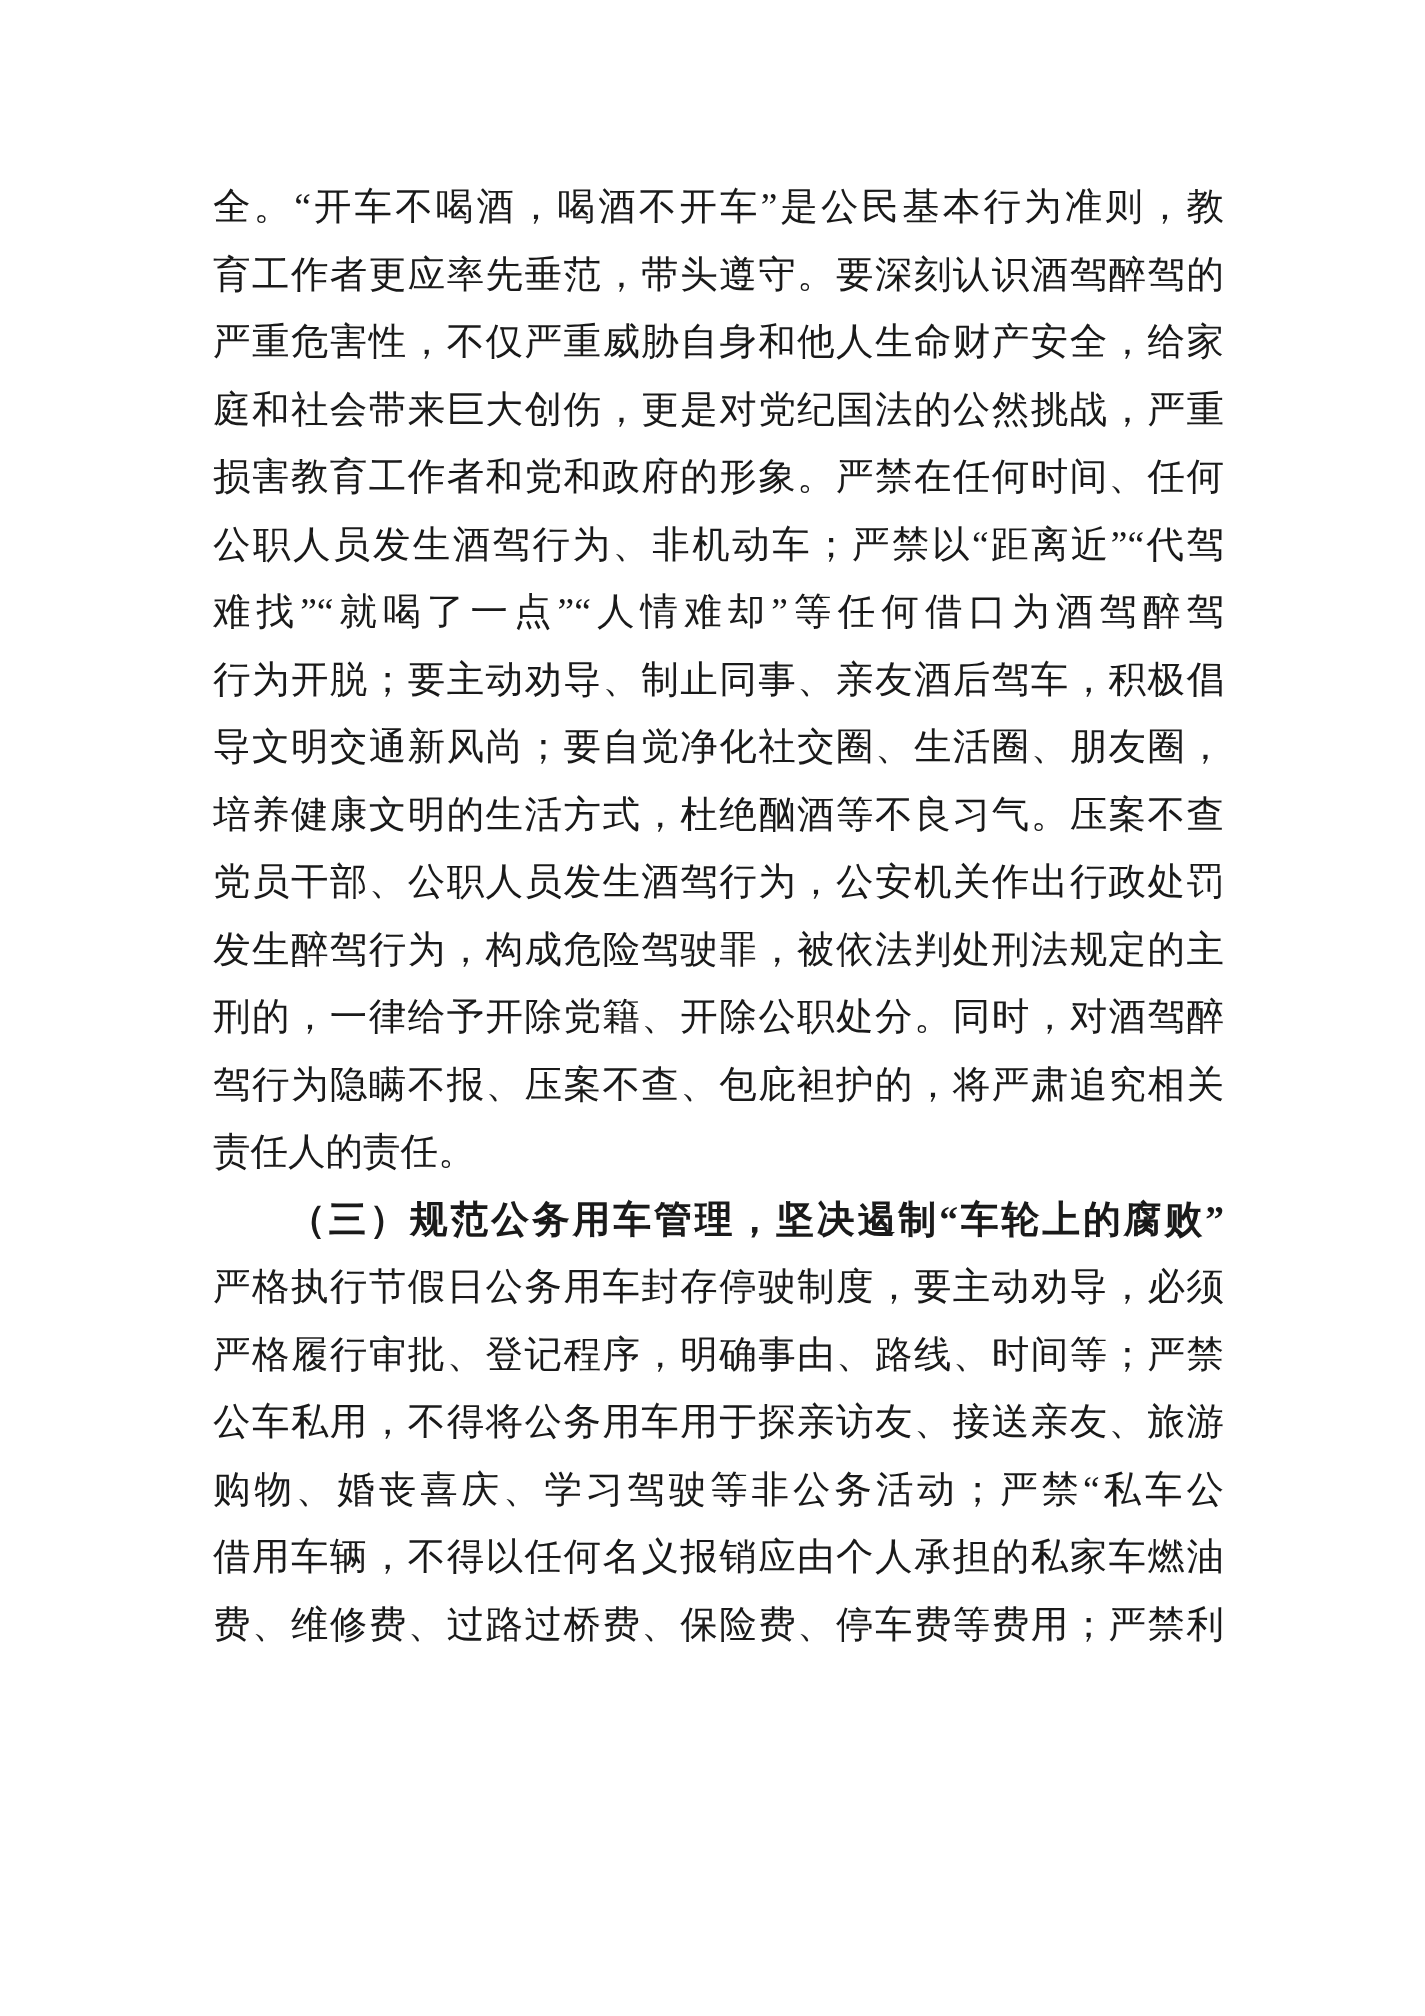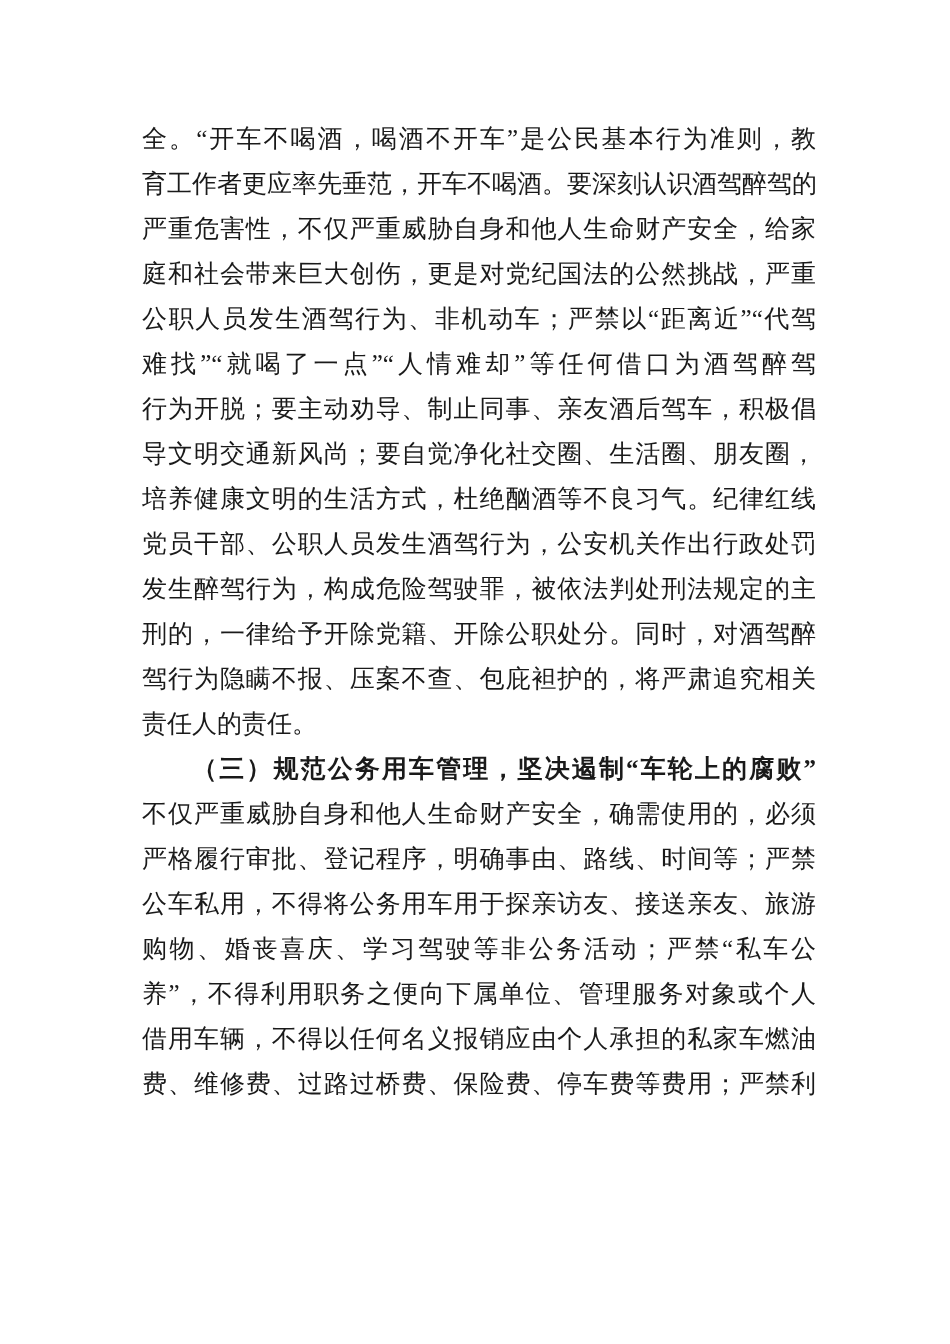--- a/index.html
+++ b/index.html
@@ -39,35 +39,35 @@
     font-weight: 700;
     text-indent: 2em;
   }
 </style>
 </head>
 <body>
 
 <div class="page" style="background: rgb(255, 255, 255);">
   <div class="textblock" style="color: rgb(26, 26, 26);">
       <div class="line">全。“开车不喝酒，喝酒不开车”是公民基本行为准则，教</div>
-      <div class="line">育工作者更应率先垂范，开车不喝酒。要深刻认识酒驾醉驾的</div>
+      <div class="line">育工作者更应率先垂范，带头遵守。要深刻认识酒驾醉驾的</div>
       <div class="line">严重危害性，不仅严重威胁自身和他人生命财产安全，给家</div>
       <div class="line">庭和社会带来巨大创伤，更是对党纪国法的公然挑战，严重</div>
+      <div class="line">损害教育工作者和党和政府的形象。严禁在任何时间、任何</div>
       <div class="line">公职人员发生酒驾行为、非机动车；严禁以“距离近”“代驾</div>
       <div class="line">难找”“就喝了一点”“人情难却”等任何借口为酒驾醉驾</div>
       <div class="line">行为开脱；要主动劝导、制止同事、亲友酒后驾车，积极倡</div>
       <div class="line">导文明交通新风尚；要自觉净化社交圈、生活圈、朋友圈，</div>
-      <div class="line">培养健康文明的生活方式，杜绝酗酒等不良习气。纪律红线</div>
+      <div class="line">培养健康文明的生活方式，杜绝酗酒等不良习气。压案不查</div>
       <div class="line">党员干部、公职人员发生酒驾行为，公安机关作出行政处罚</div>
       <div class="line">发生醉驾行为，构成危险驾驶罪，被依法判处刑法规定的主</div>
       <div class="line">刑的，一律给予开除党籍、开除公职处分。同时，对酒驾醉</div>
       <div class="line">驾行为隐瞒不报、压案不查、包庇袒护的，将严肃追究相关</div>
       <div class="line short">责任人的责任。</div>
       <div class="line heading">（三）规范公务用车管理，坚决遏制“车轮上的腐败”</div>
-      <div class="line">不仅严重威胁自身和他人生命财产安全，确需使用的，必须</div>
+      <div class="line">严格执行节假日公务用车封存停驶制度，要主动劝导，必须</div>
       <div class="line">严格履行审批、登记程序，明确事由、路线、时间等；严禁</div>
       <div class="line">公车私用，不得将公务用车用于探亲访友、接送亲友、旅游</div>
       <div class="line">购物、婚丧喜庆、学习驾驶等非公务活动；严禁“私车公</div>
-      <div class="line">养”，不得利用职务之便向下属单位、管理服务对象或个人</div>
       <div class="line">借用车辆，不得以任何名义报销应由个人承担的私家车燃油</div>
       <div class="line">费、维修费、过路过桥费、保险费、停车费等费用；严禁利</div>
     </div>
 </div>
 
 </body></html>

